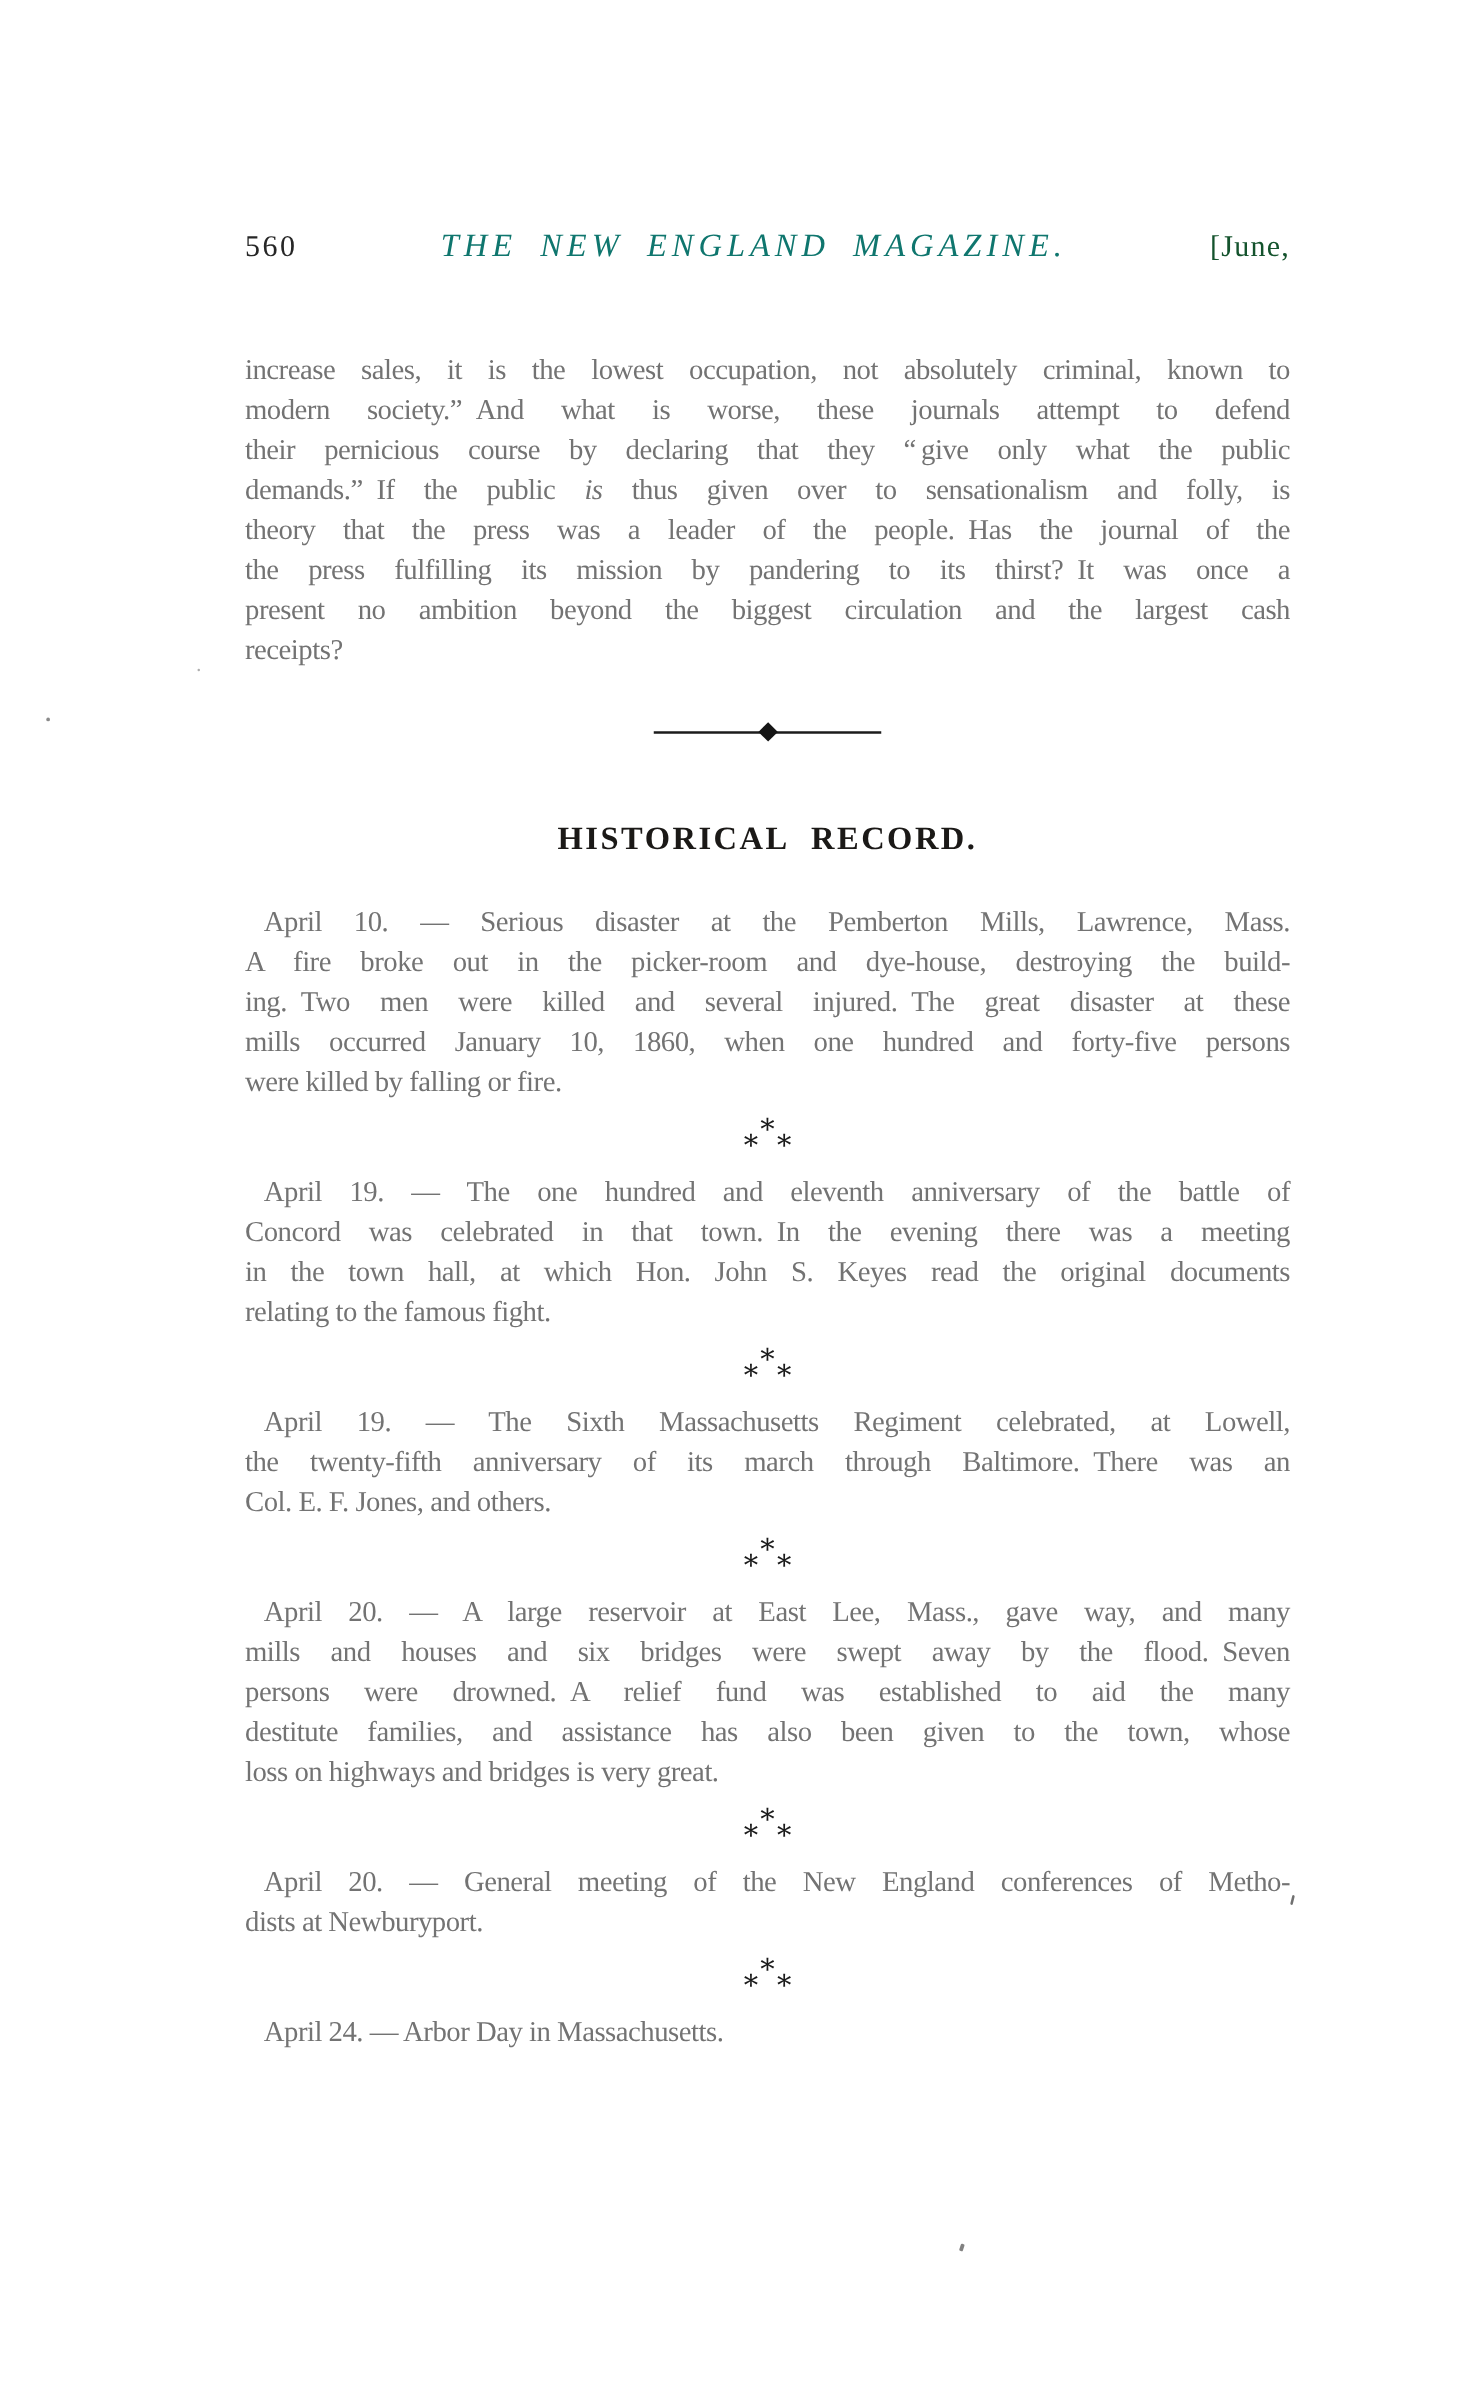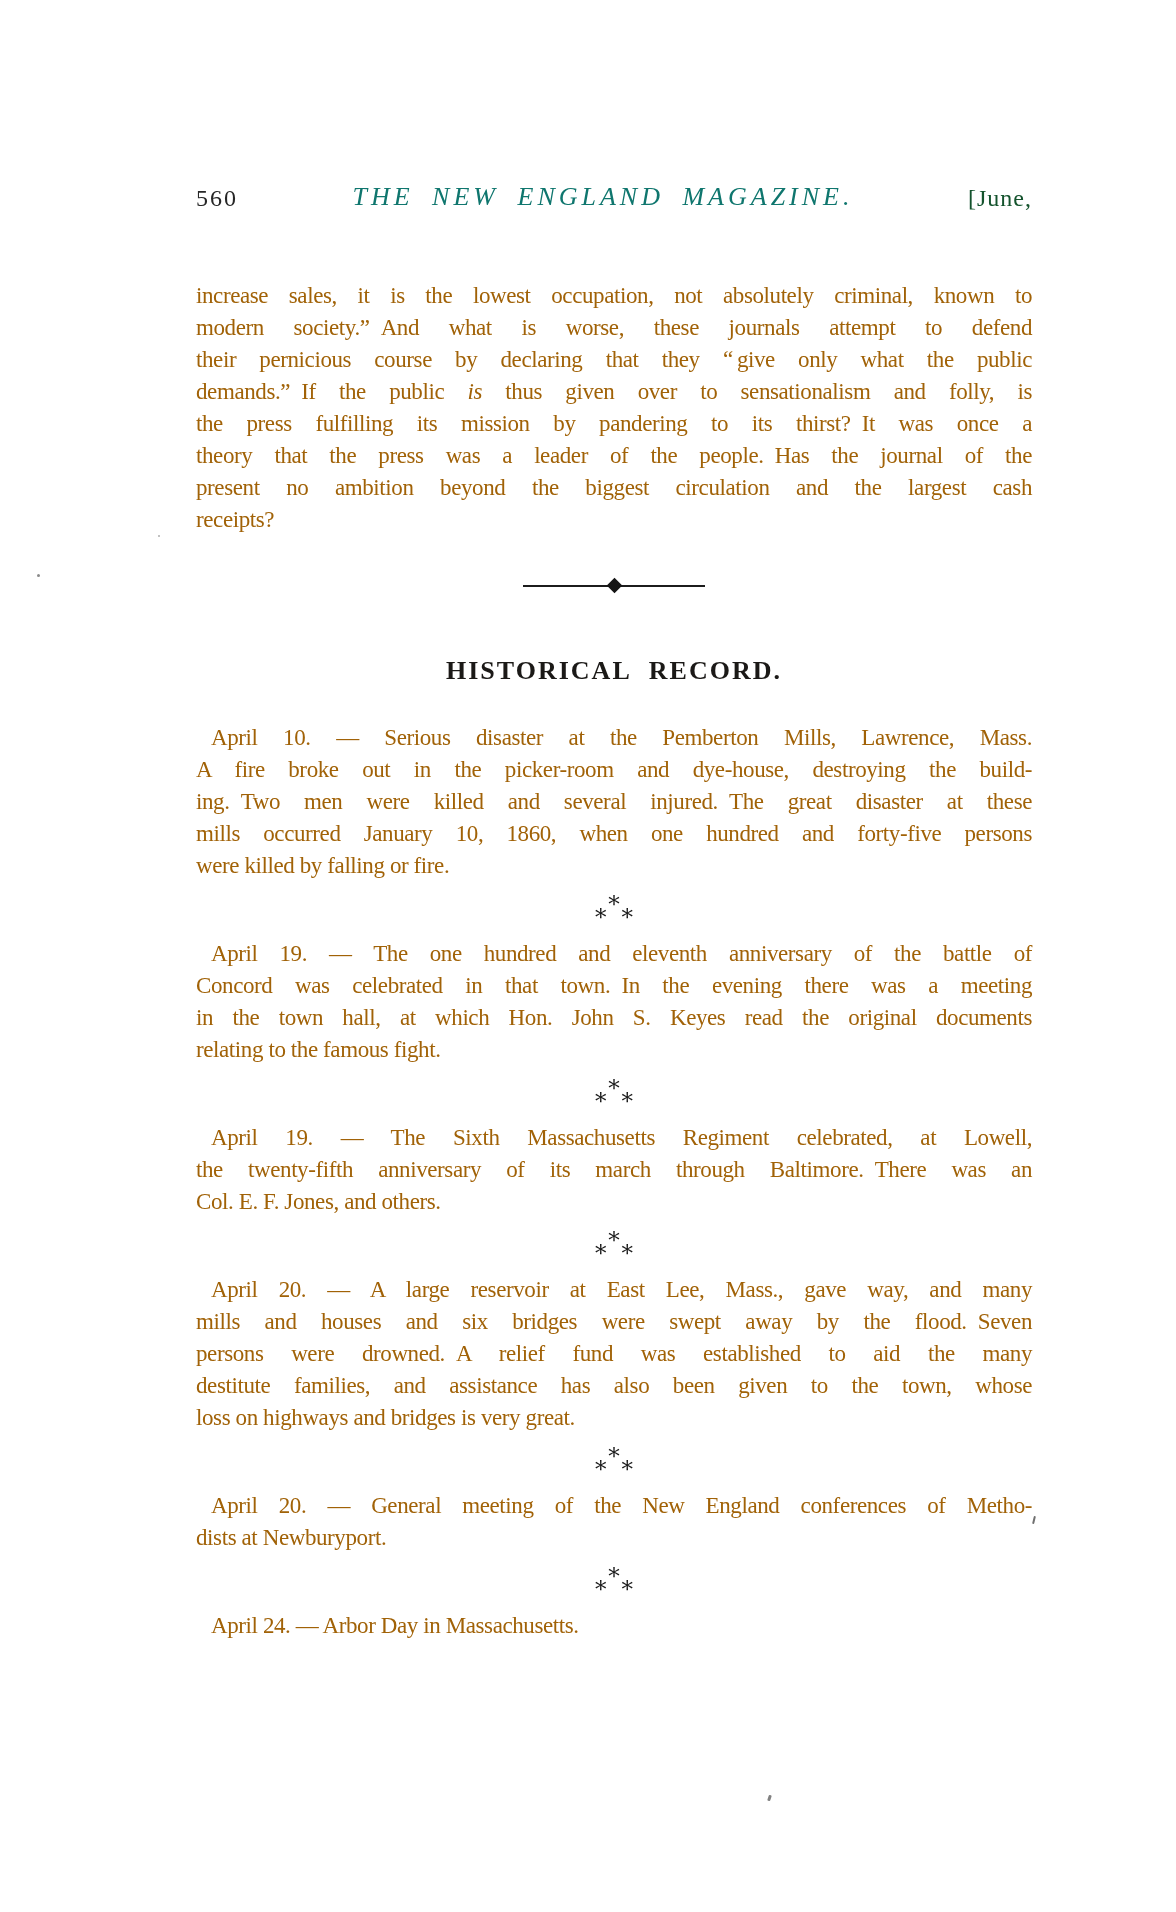--- a/index.html
+++ b/index.html
@@ -35,21 +35,21 @@
   
   .textblock{position:absolute;left:196px;width:836px;}
   .intro{top:280px;}
   .tline{
     font-size:23px;
     line-height:32px;
     letter-spacing:-0.4px;
     text-align:justify;
     text-align-last:justify;
     white-space:normal;
-    color:#a16207;
+    color:#737373;
   }
   .tlast{text-align-last:left;}
   .tindent{text-indent:15px;}
 
   
   .divider{
     position:absolute;
     left:523px; top:579px;
     width:182px; height:13px;
     display:flex;
@@ -114,22 +114,22 @@
     <span class="pagenum">560</span>
     <span class="runtitle">THE NEW ENGLAND MAGAZINE.</span>
     <span class="runissue">[June,</span>
   </header>
 
   <section class="textblock intro">
       <div class="tline">increase sales, it is the lowest occupation, not absolutely criminal, known to</div>
       <div class="tline">modern society.” And what is worse, these journals attempt to defend</div>
       <div class="tline">their pernicious course by declaring that they “ give only what the public</div>
       <div class="tline">demands.” If the public <i>is</i> thus given over to sensationalism and folly, is</div>
+      <div class="tline">theory that the press was a leader of the people. Has the journal of the</div>
       <div class="tline">the press fulfilling its mission by pandering to its thirst? It was once a</div>
-      <div class="tline">theory that the press was a leader of the people. Has the journal of the</div>
       <div class="tline">present no ambition beyond the biggest circulation and the largest cash</div>
       <div class="tline tlast">receipts?</div>
     </section>
 
   <div class="divider">
     <span class="rule"></span>
     <span class="diamond"></span>
     <span class="rule"></span>
   </div>
 

